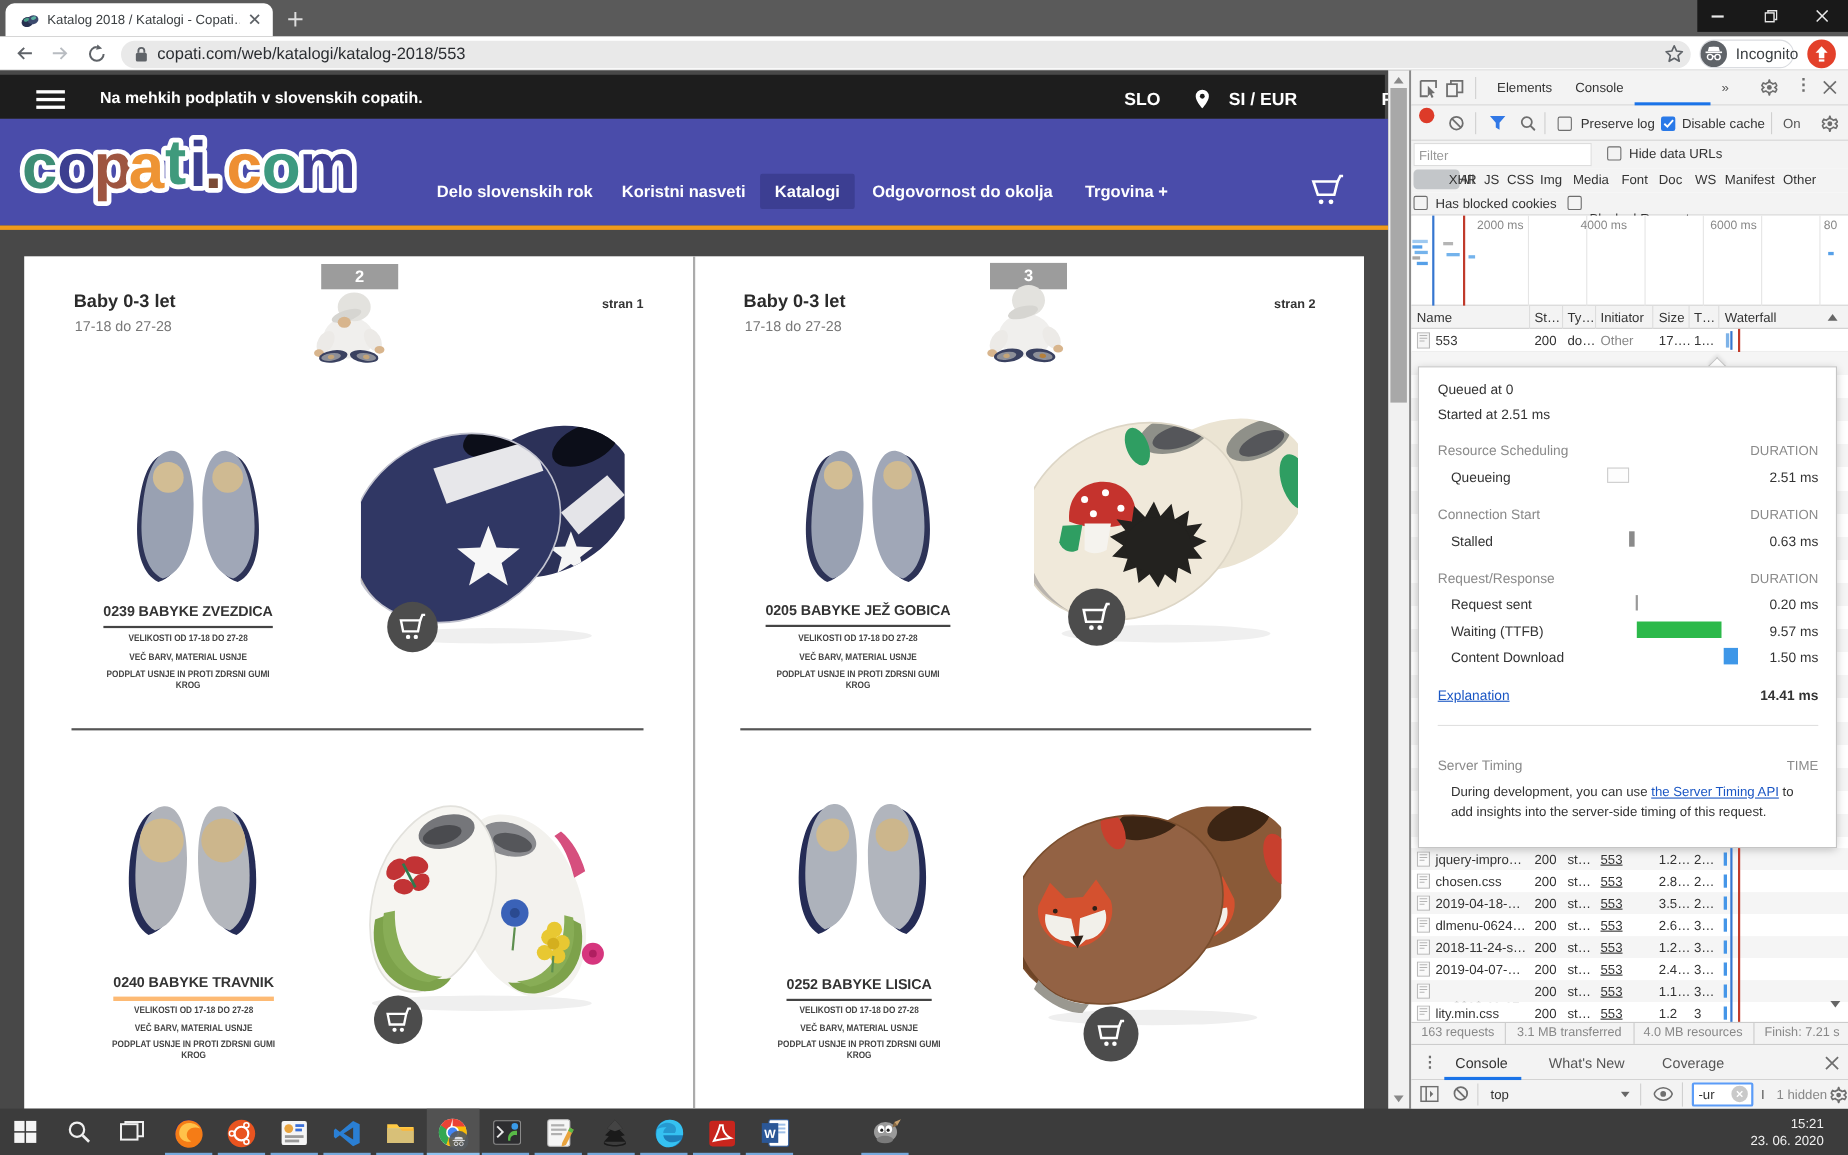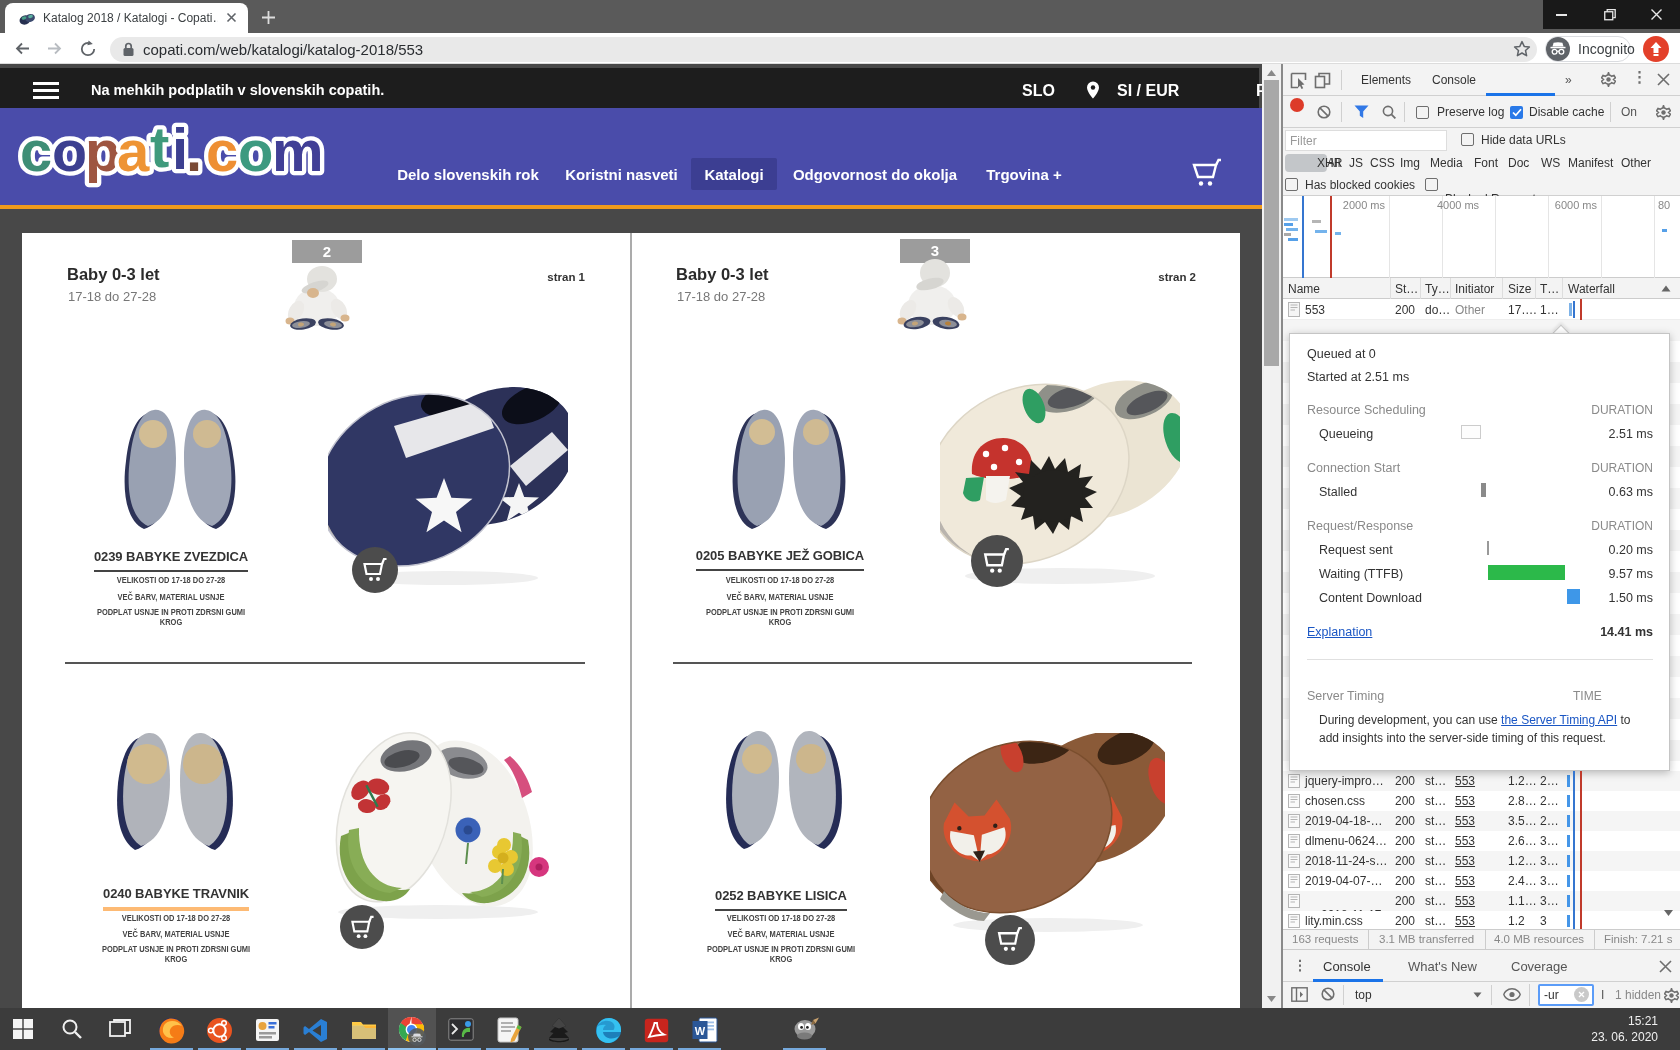--- a/index.html
+++ b/index.html
@@ -705,21 +705,21 @@
   <div class="abs" style="left:36px;top:503px;font-size:12.5px;">Waiting (TTFB)</div>
   <div class="abs" style="left:205px;top:501px;width:77px;height:15px;background:#2cb94a;"></div>
   <div class="abs" style="left:290px;top:503px;width:80px;text-align:right;font-size:12.5px;">9.57 ms</div>
   <div class="abs" style="left:36px;top:527px;font-size:12.5px;">Content Download</div>
   <div class="abs" style="left:284px;top:525px;width:13px;height:15px;background:#3e97e8;"></div>
   <div class="abs" style="left:290px;top:527px;width:80px;text-align:right;font-size:12.5px;">1.50 ms</div>
   <div class="abs" style="left:24px;top:561px;font-size:12.5px;color:#1a56c4;text-decoration:underline;">Explanation</div>
   <div class="abs" style="left:280px;top:561px;width:90px;text-align:right;font-size:12.5px;font-weight:bold;">14.41 ms</div>
   <div class="abs" style="left:24px;top:595px;width:346px;height:1px;background:#e0e0e0;"></div>
   <div class="abs" style="left:24px;top:625px;font-size:12.5px;color:#8a8a8a;">Server Timing</div>
-  <div class="abs" style="left:290px;top:625px;width:80px;font-size:12px;color:#8a8a8a;">TIME</div>
+  <div class="abs" style="left:290px;top:625px;width:80px;text-align:right;font-size:12px;color:#8a8a8a;">TIME</div>
   <div class="abs" style="left:36px;top:647px;width:334px;font-size:12px;line-height:18px;">During development, you can use <span style="color:#1a56c4;text-decoration:underline;">the Server Timing API</span> to add insights into the server-side timing of this request.</div>
 
   <div class="abs" style="left:290px;top:707px;width:1.5px;height:160px;background:#3576d0;"></div>
   <div class="abs" style="left:297px;top:707px;width:1.5px;height:160px;background:#c03a2b;"></div>
   <svg class="abs" style="left:380px;top:845px;" width="11" height="8" viewBox="0 0 11 8">
         <path d="M5.5 7 L10 1 H1 Z" fill="#666"></path>
       </svg>
 
   <div class="abs" style="left:0;top:865px;width:397px;height:20px;background:#f3f3f3;border-top:1px solid #ccc;color:#888;font-size:11.5px;">
     <div class="abs" style="left:9px;top:3px;">163 requests</div>

